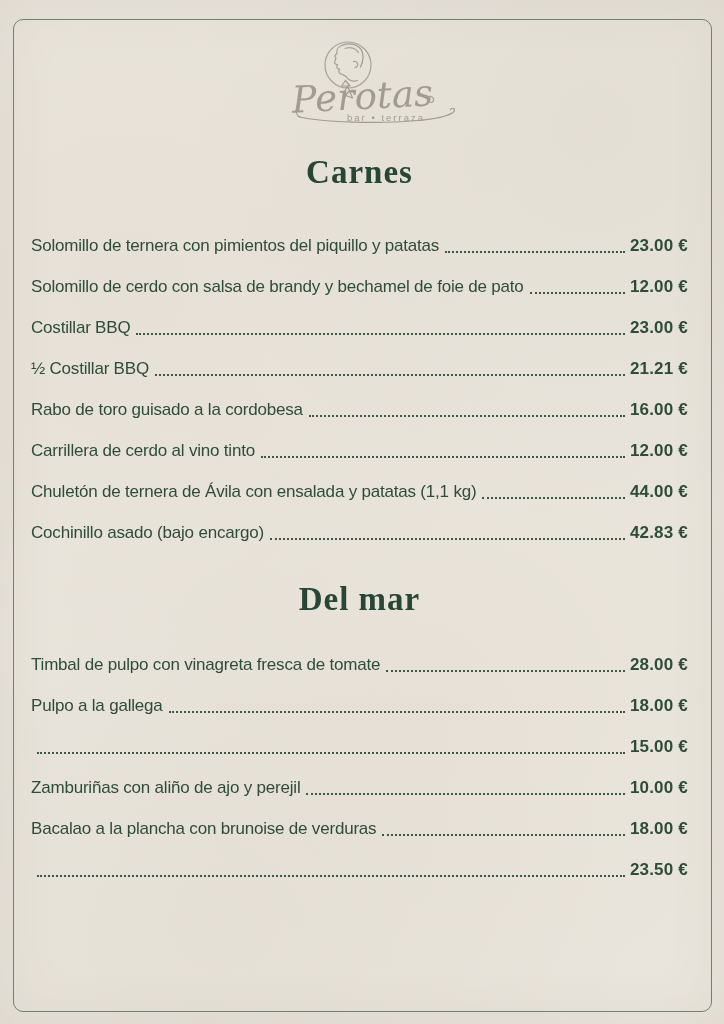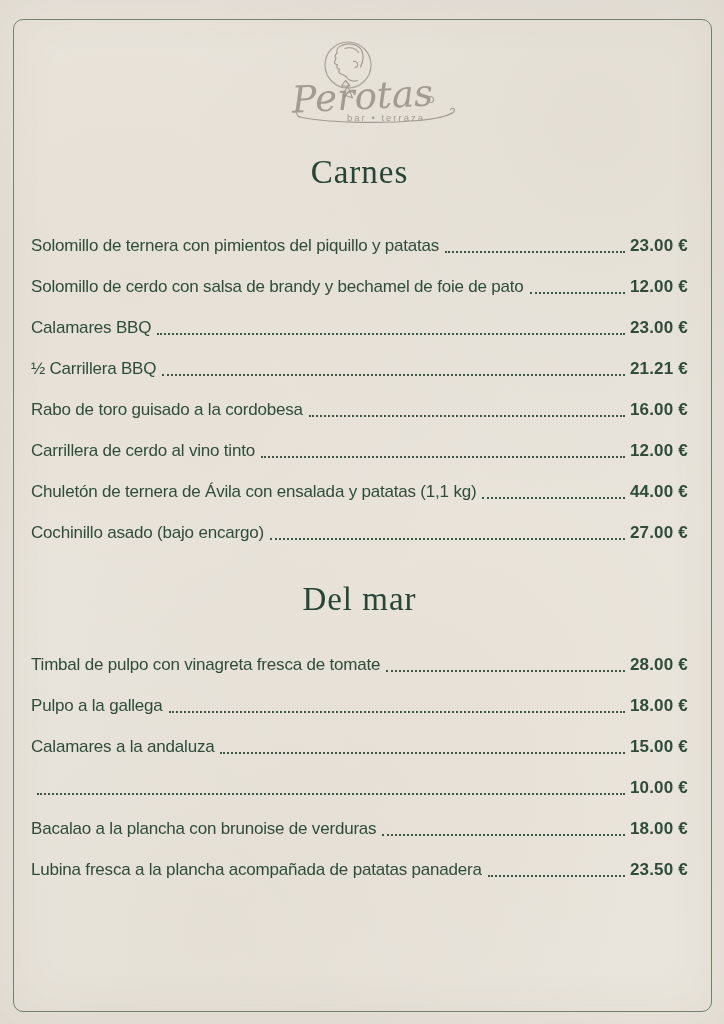--- a/index.html
+++ b/index.html
@@ -38,21 +38,21 @@
     position:absolute;inset:0;
     padding:22px 36px 0 31px;
   }
   .logo-wrap{
     width:220px;height:100px;
     margin:14px auto 0 auto;
     display:block;
   }
   .section-title{
     font-family:"Liberation Serif","DejaVu Serif",serif;
-    font-weight:400;
+    font-weight:700;
     font-size:33px;
     line-height:36px;
     letter-spacing:1px;
     color:var(--heading);
     text-align:center;
   }
   .menu-section:first-of-type .section-title{margin-top:18px;margin-bottom:44px;}
   .menu-section + .menu-section .section-title{margin-top:36px;margin-bottom:36px;}
   .menu-item{
     display:flex;
@@ -138,27 +138,27 @@
     <span class="item-price">23.00 €</span>
   </div>
 
   <div class="menu-item">
     <span class="item-name">Solomillo de cerdo con salsa de brandy y bechamel de foie de pato</span>
     <span class="leader"></span>
     <span class="item-price">12.00 €</span>
   </div>
 
   <div class="menu-item">
-    <span class="item-name">Calamares BBQ</span>
+    <span class="item-name">Costillar BBQ</span>
     <span class="leader"></span>
     <span class="item-price">23.00 €</span>
   </div>
 
   <div class="menu-item">
-    <span class="item-name">½ Carrillera BBQ</span>
+    <span class="item-name">½ Costillar BBQ</span>
     <span class="leader"></span>
     <span class="item-price">21.21 €</span>
   </div>
 
   <div class="menu-item">
     <span class="item-name">Rabo de toro guisado a la cordobesa</span>
     <span class="leader"></span>
     <span class="item-price">16.00 €</span>
   </div>
 
@@ -170,21 +170,21 @@
 
   <div class="menu-item">
     <span class="item-name">Chuletón de ternera de Ávila con ensalada y patatas (1,1 kg)</span>
     <span class="leader"></span>
     <span class="item-price">44.00 €</span>
   </div>
 
   <div class="menu-item">
     <span class="item-name">Cochinillo asado (bajo encargo)</span>
     <span class="leader"></span>
-    <span class="item-price">27.00 €</span>
+    <span class="item-price">42.83 €</span>
   </div>
 
 </div>
   </section>
 
   <section class="menu-section">
     <h2 class="section-title">Del mar</h2>
     <div class="section-items">
   <div class="menu-item">
     <span class="item-name">Timbal de pulpo con vinagreta fresca de tomate</span>
@@ -192,38 +192,37 @@
     <span class="item-price">28.00 €</span>
   </div>
 
   <div class="menu-item">
     <span class="item-name">Pulpo a la gallega</span>
     <span class="leader"></span>
     <span class="item-price">18.00 €</span>
   </div>
 
   <div class="menu-item">
-    <span class="item-name">Calamares a la andaluza</span>
     <span class="leader"></span>
     <span class="item-price">15.00 €</span>
   </div>
 
   <div class="menu-item">
+    <span class="item-name">Zamburiñas con aliño de ajo y perejil</span>
     <span class="leader"></span>
     <span class="item-price">10.00 €</span>
   </div>
 
   <div class="menu-item">
     <span class="item-name">Bacalao a la plancha con brunoise de verduras</span>
     <span class="leader"></span>
     <span class="item-price">18.00 €</span>
   </div>
 
   <div class="menu-item">
-    <span class="item-name">Lubina fresca a la plancha acompañada de patatas panadera</span>
     <span class="leader"></span>
     <span class="item-price">23.50 €</span>
   </div>
 </div>
   </section>
 </main>
   </div>
 </div>
 
 </body></html>

